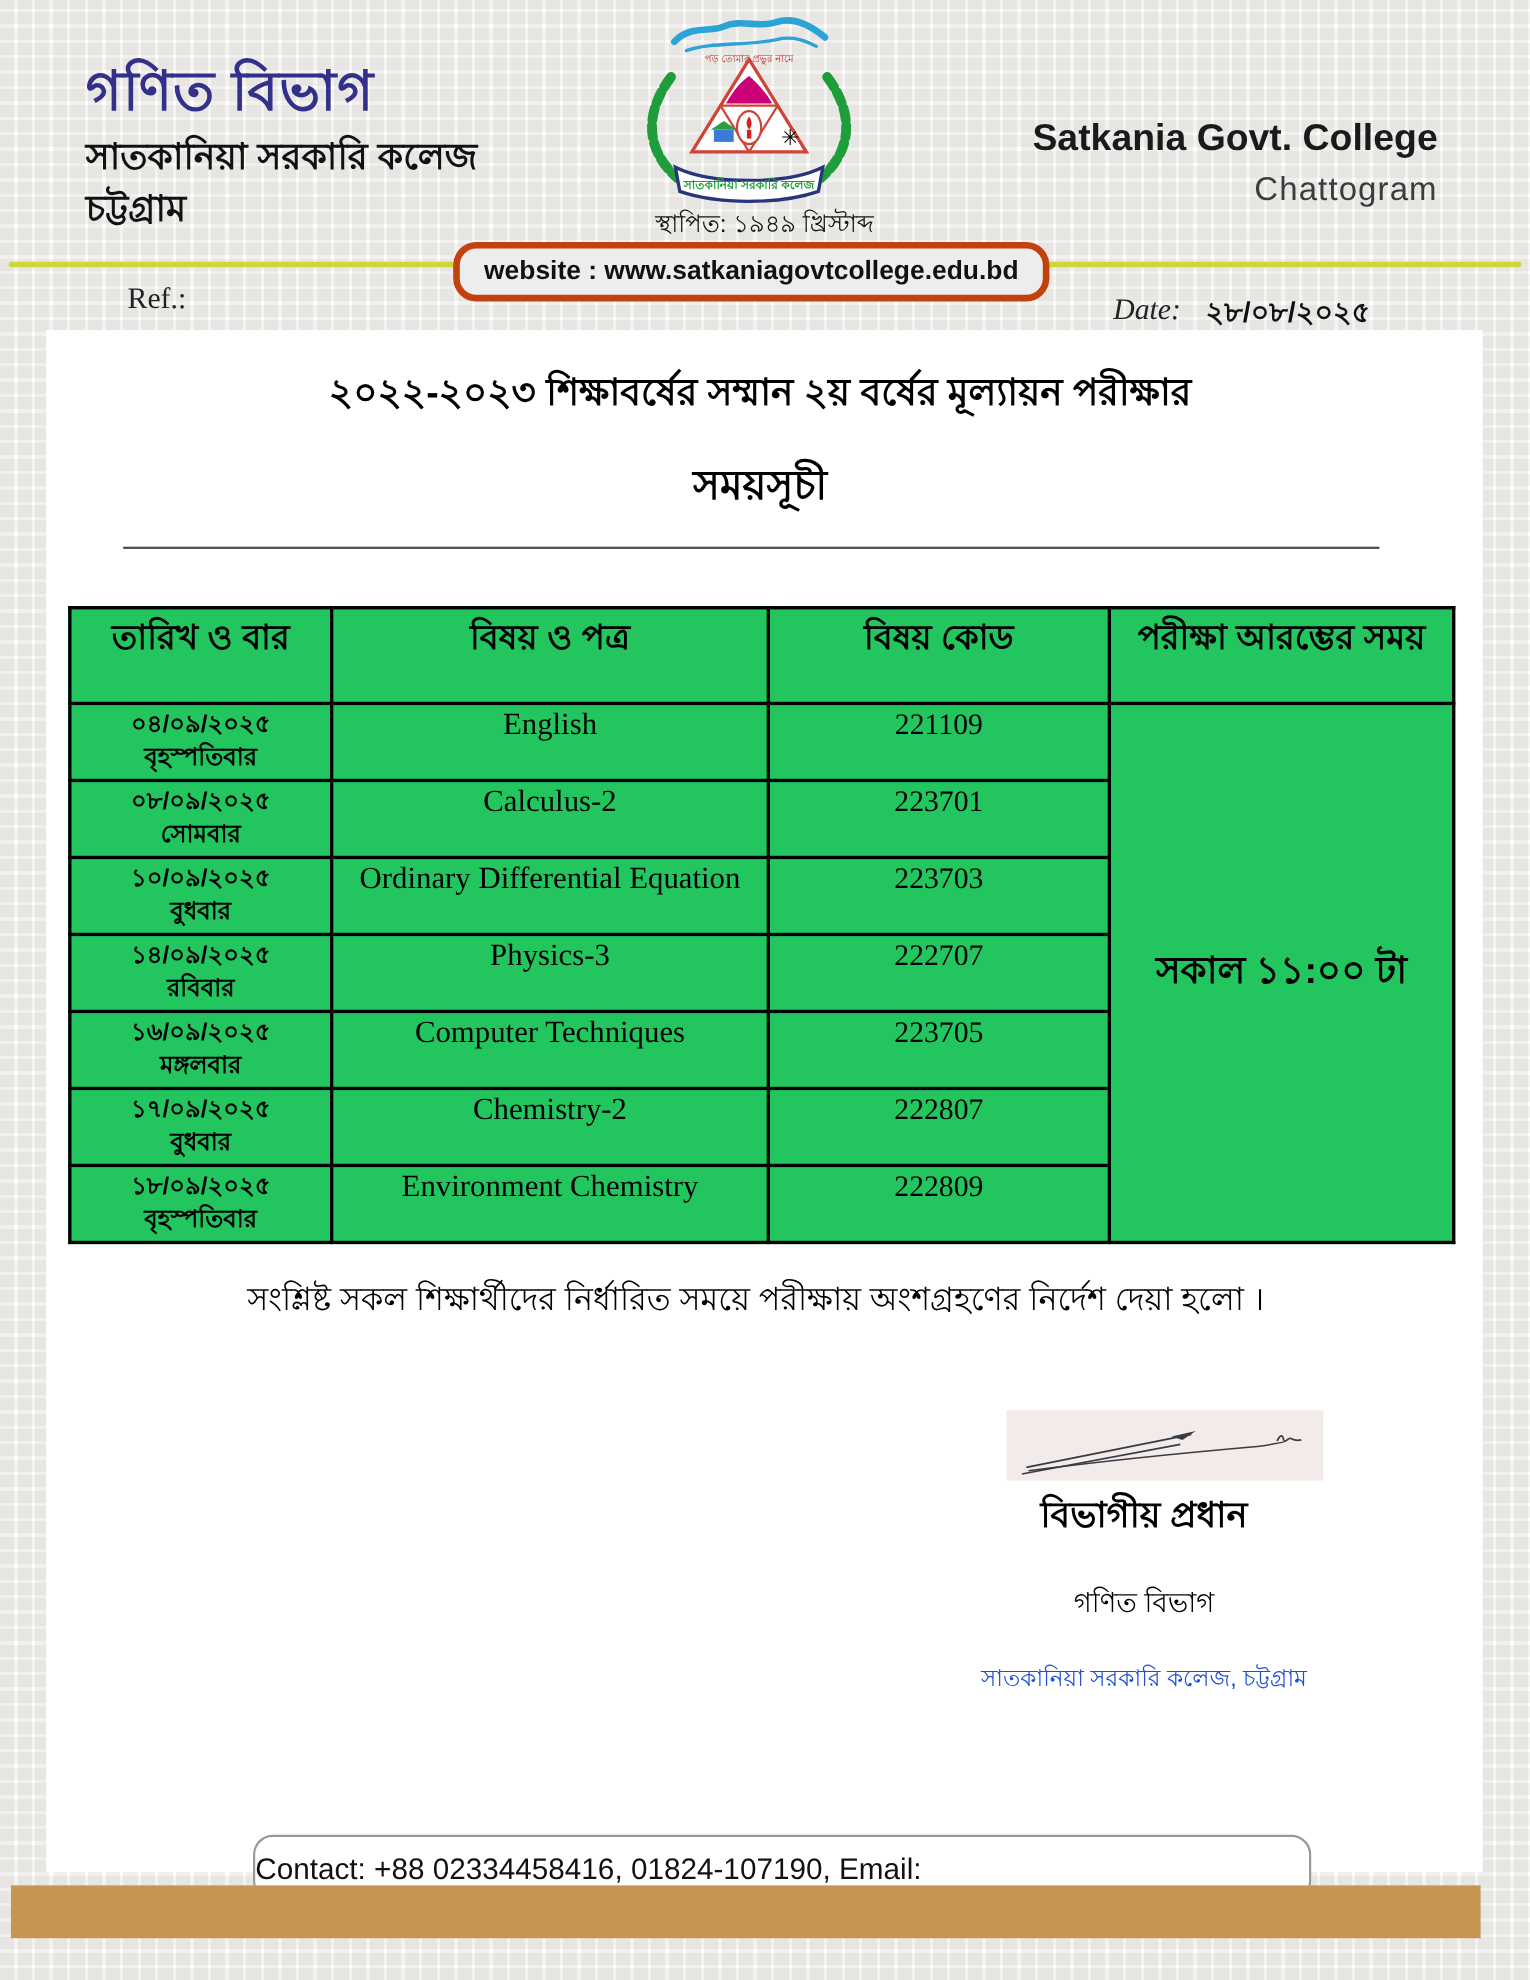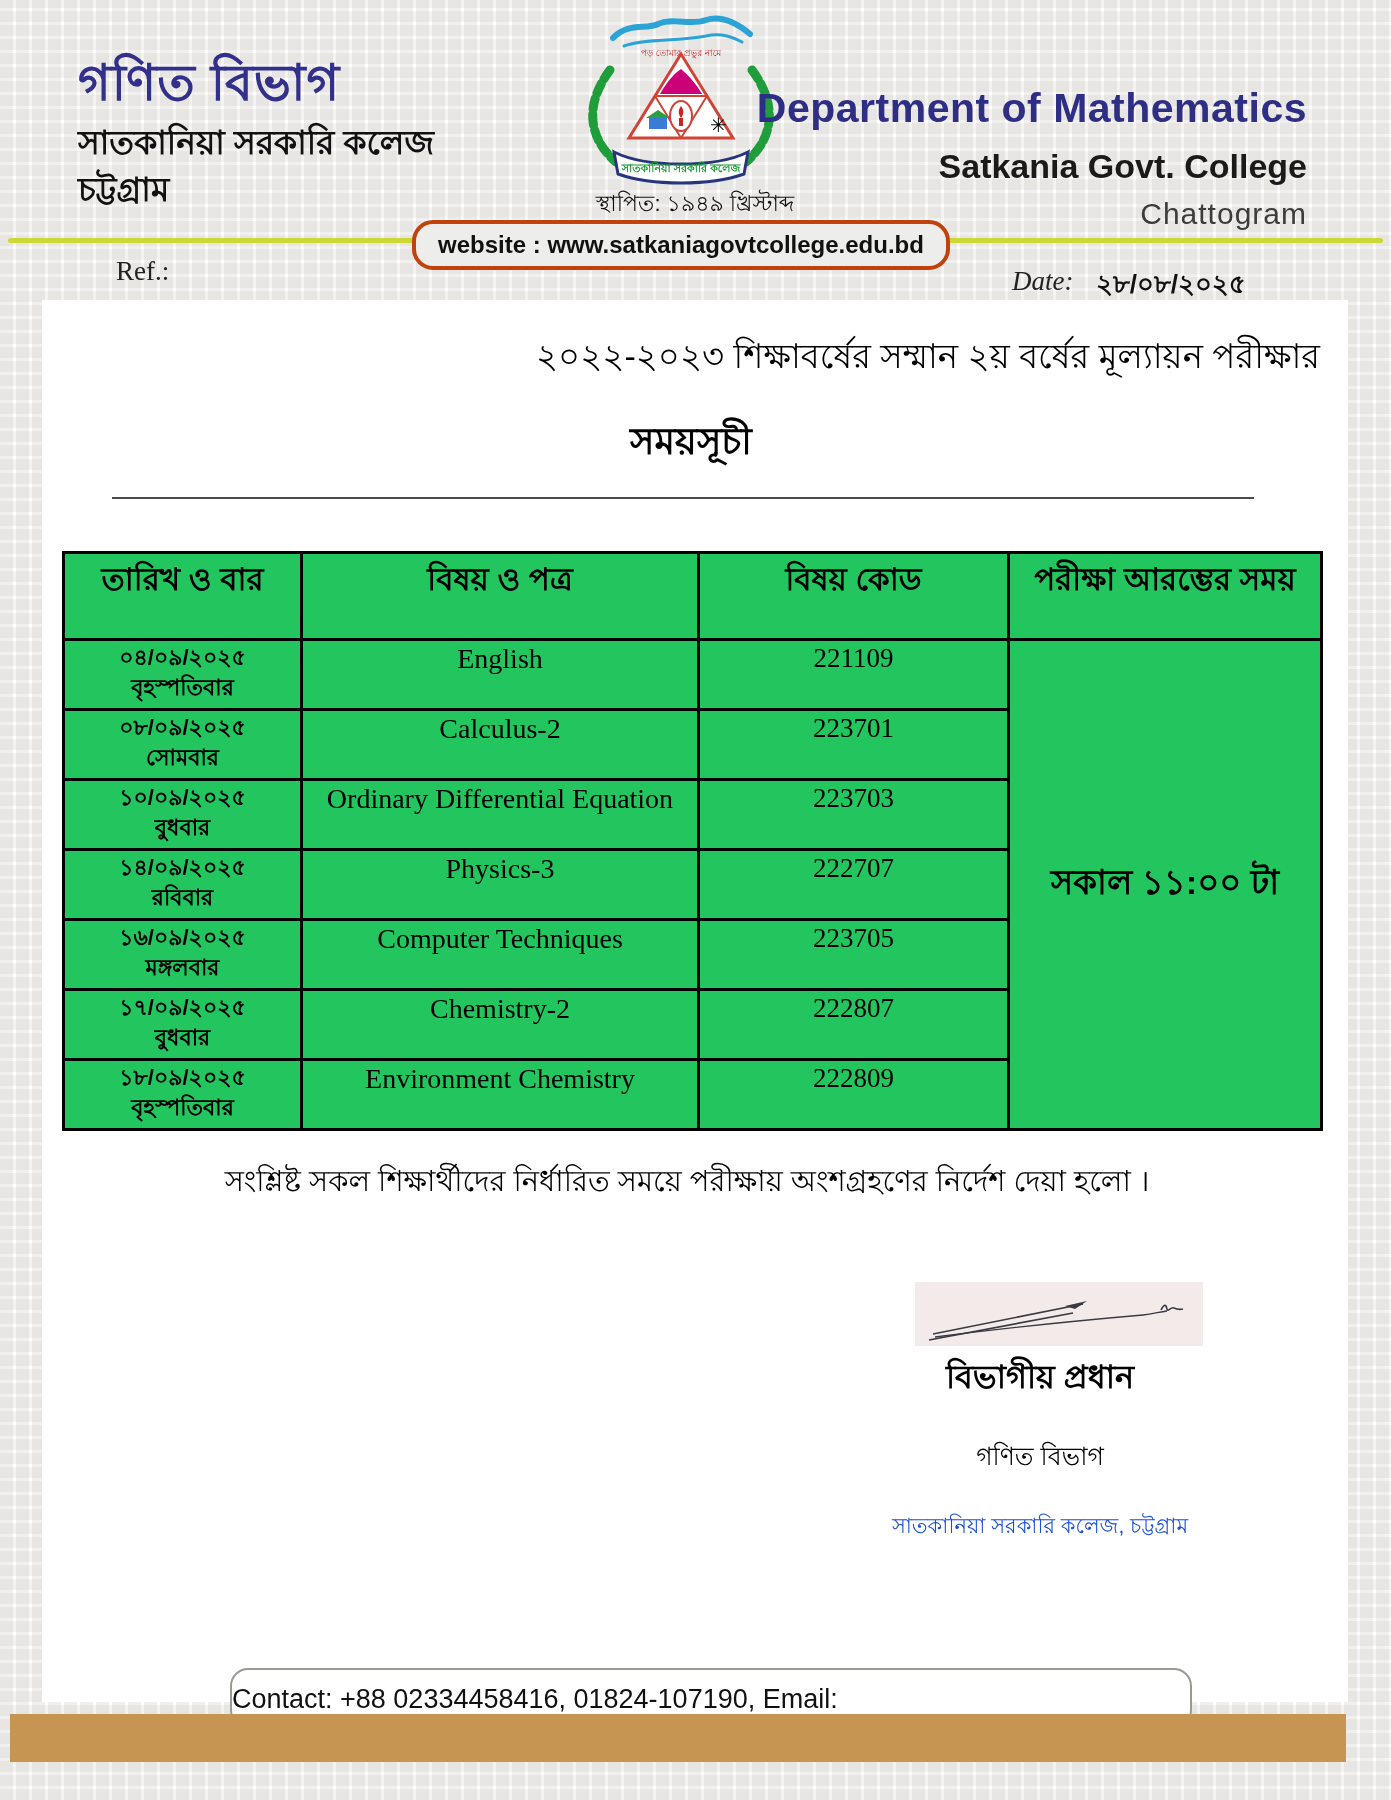--- a/index.html
+++ b/index.html
@@ -19,29 +19,29 @@
   .hdr-college-bn{font-size:33px;font-weight:bold;color:#111;margin-top:18px;}
   .hdr-city-bn{font-size:33px;font-weight:bold;color:#111;margin-top:14px;}
   .hdr-right{right:84px;top:88px;text-align:right;line-height:1;}
   .hdr-dept-en{font-size:41px;font-weight:bold;color:#2f2e85;letter-spacing:.5px;}
   .hdr-college-en{font-size:34px;font-weight:bold;color:#1a1a1a;margin-top:20px;}
   .hdr-city-en{font-size:30px;color:#3c3c3c;margin-top:16px;letter-spacing:1px;}
   .logo-wrap{left:558px;top:14px;width:246px;height:172px;}
   .established{left:500px;top:186px;width:390px;text-align:center;font-size:22px;color:#111;}
   
   .site-line{left:8px;top:238px;width:1375px;height:5px;background:#cbd838;border-radius:3px;}
-  .site-pill{left:412px;top:220px;width:530px;height:42px;background:#ededeb;border:4px solid #c2410c;
+  .site-pill{left:412px;top:220px;width:530px;height:42px;background:#ededeb;border:6px solid #c2410c;
              border-radius:21px;display:flex;align-items:center;justify-content:center;
              font-size:24px;font-weight:bold;color:#111;}
   
   .ref{left:116px;top:256px;font-family:"Liberation Serif","DejaVu Serif",serif;font-size:27px;color:#222;}
   .date-label{left:1012px;top:266px;font-family:"Liberation Serif","DejaVu Serif",serif;font-style:italic;font-size:27px;color:#222;}
   .date-value{left:1096px;top:264px;font-size:26px;font-weight:bold;color:#111;}
   
-  .title1{left:62px;top:330px;width:1258px;text-align:right;font-size:34px;font-weight:normal;color:#000;}
+  .title1{left:62px;top:330px;width:1258px;text-align:center;font-size:34px;font-weight:bold;color:#000;}
   .title2{left:62px;top:412px;width:1258px;text-align:center;font-size:37px;font-weight:bold;color:#000;}
   .title-rule{left:112px;top:497px;width:1142px;height:2px;background:#4a4a4a;}
   
   .sched{left:62px;top:551px;border-collapse:collapse;table-layout:fixed;width:1258px;background:#22c55e;}
   .sched th,.sched td{border:3px solid #000;padding:2px 6px;overflow:hidden;}
   .sched th{height:78px;vertical-align:top;font-size:31px;font-weight:bold;line-height:1.4;padding-top:4px;}
   .sched td{height:63px;text-align:center;vertical-align:top;}
   .cell-date{font-size:22px;font-weight:bold;line-height:1.35;padding-top:6px;}
   .cell-subject{font-family:"Liberation Serif","DejaVu Serif",serif;font-size:28px;padding-top:8px;}
   .cell-code{font-family:"Liberation Serif","DejaVu Serif",serif;font-size:27px;padding-top:8px;}
@@ -98,21 +98,20 @@
     <text x="152" y="118" font-size="20" fill="#000" font-family="DejaVu Sans, sans-serif">✳</text>
 
     <path d="M56,138 C88,154 158,154 190,138 L186,160 C152,172 94,172 60,160 Z" fill="#ffffff" stroke="#27357c" stroke-width="3"></path>
     <text x="123" y="158" font-size="11" font-weight="bold" fill="#1f9d3a" text-anchor="middle" font-family="Liberation Sans, DejaVu Sans, sans-serif">সাতকানিয়া সরকারি কলেজ</text>
   </svg>
 </div>
 
 <div class="abs established">স্থাপিত: ১৯৪৯ খ্রিস্টাব্দ</div>
 
 <div class="abs hdr-right">
-  <div class="hdr-dept-en">Department of Mathematics</div>
   <div class="hdr-college-en">Satkania Govt. College</div>
   <div class="hdr-city-en">Chattogram</div>
 </div>
 
 <div class="abs site-line"></div>
 <div class="abs site-pill">website : www.satkaniagovtcollege.edu.bd</div>
 
 <div class="abs ref">Ref.:</div>
 <div class="abs date-label">Date:</div>
 <div class="abs date-value">২৮/০৮/২০২৫</div>

